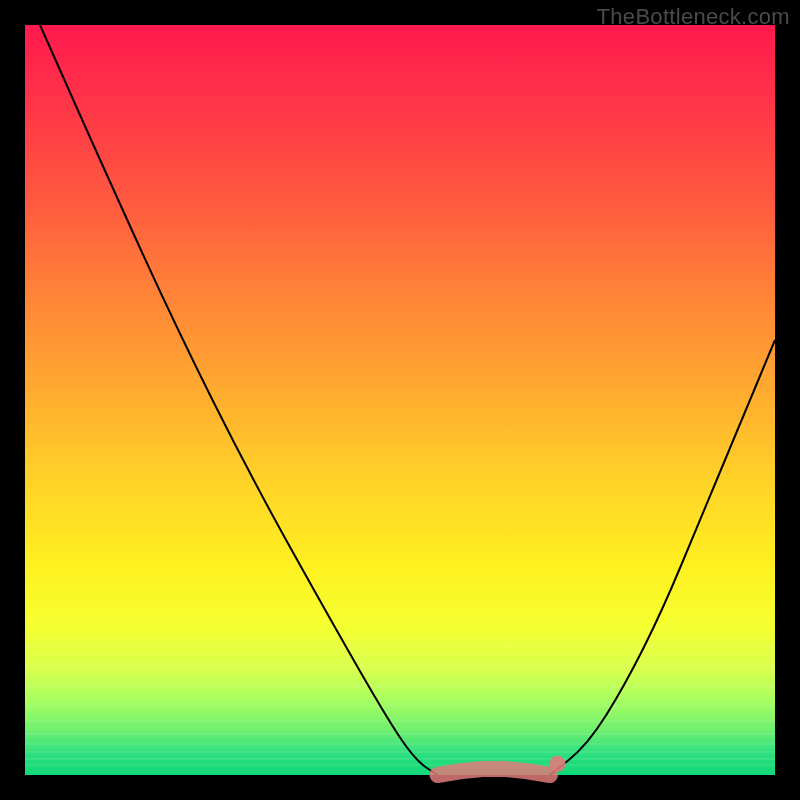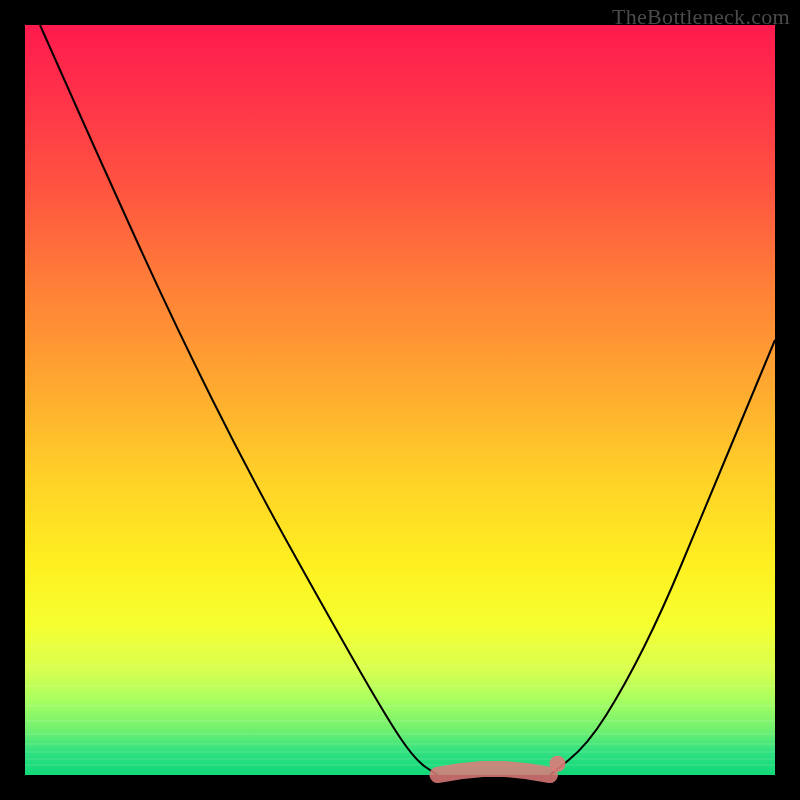--- a/index.html
+++ b/index.html
@@ -58,21 +58,20 @@
     overflow: visible;
   }
   .watermark {
     position: absolute;
     top: 4px;
     right: 10px;
     color: #4a4a4a;
     font-size: 22px;
     font-weight: 500;
     letter-spacing: 0.3px;
-    font-family: Liberation Serif, serif;
   }
 </style>
 </head>
 <body>
 
 <div class="frame">
 
   <div class="watermark">TheBottleneck.com</div>
 
   <div class="plot-area">

